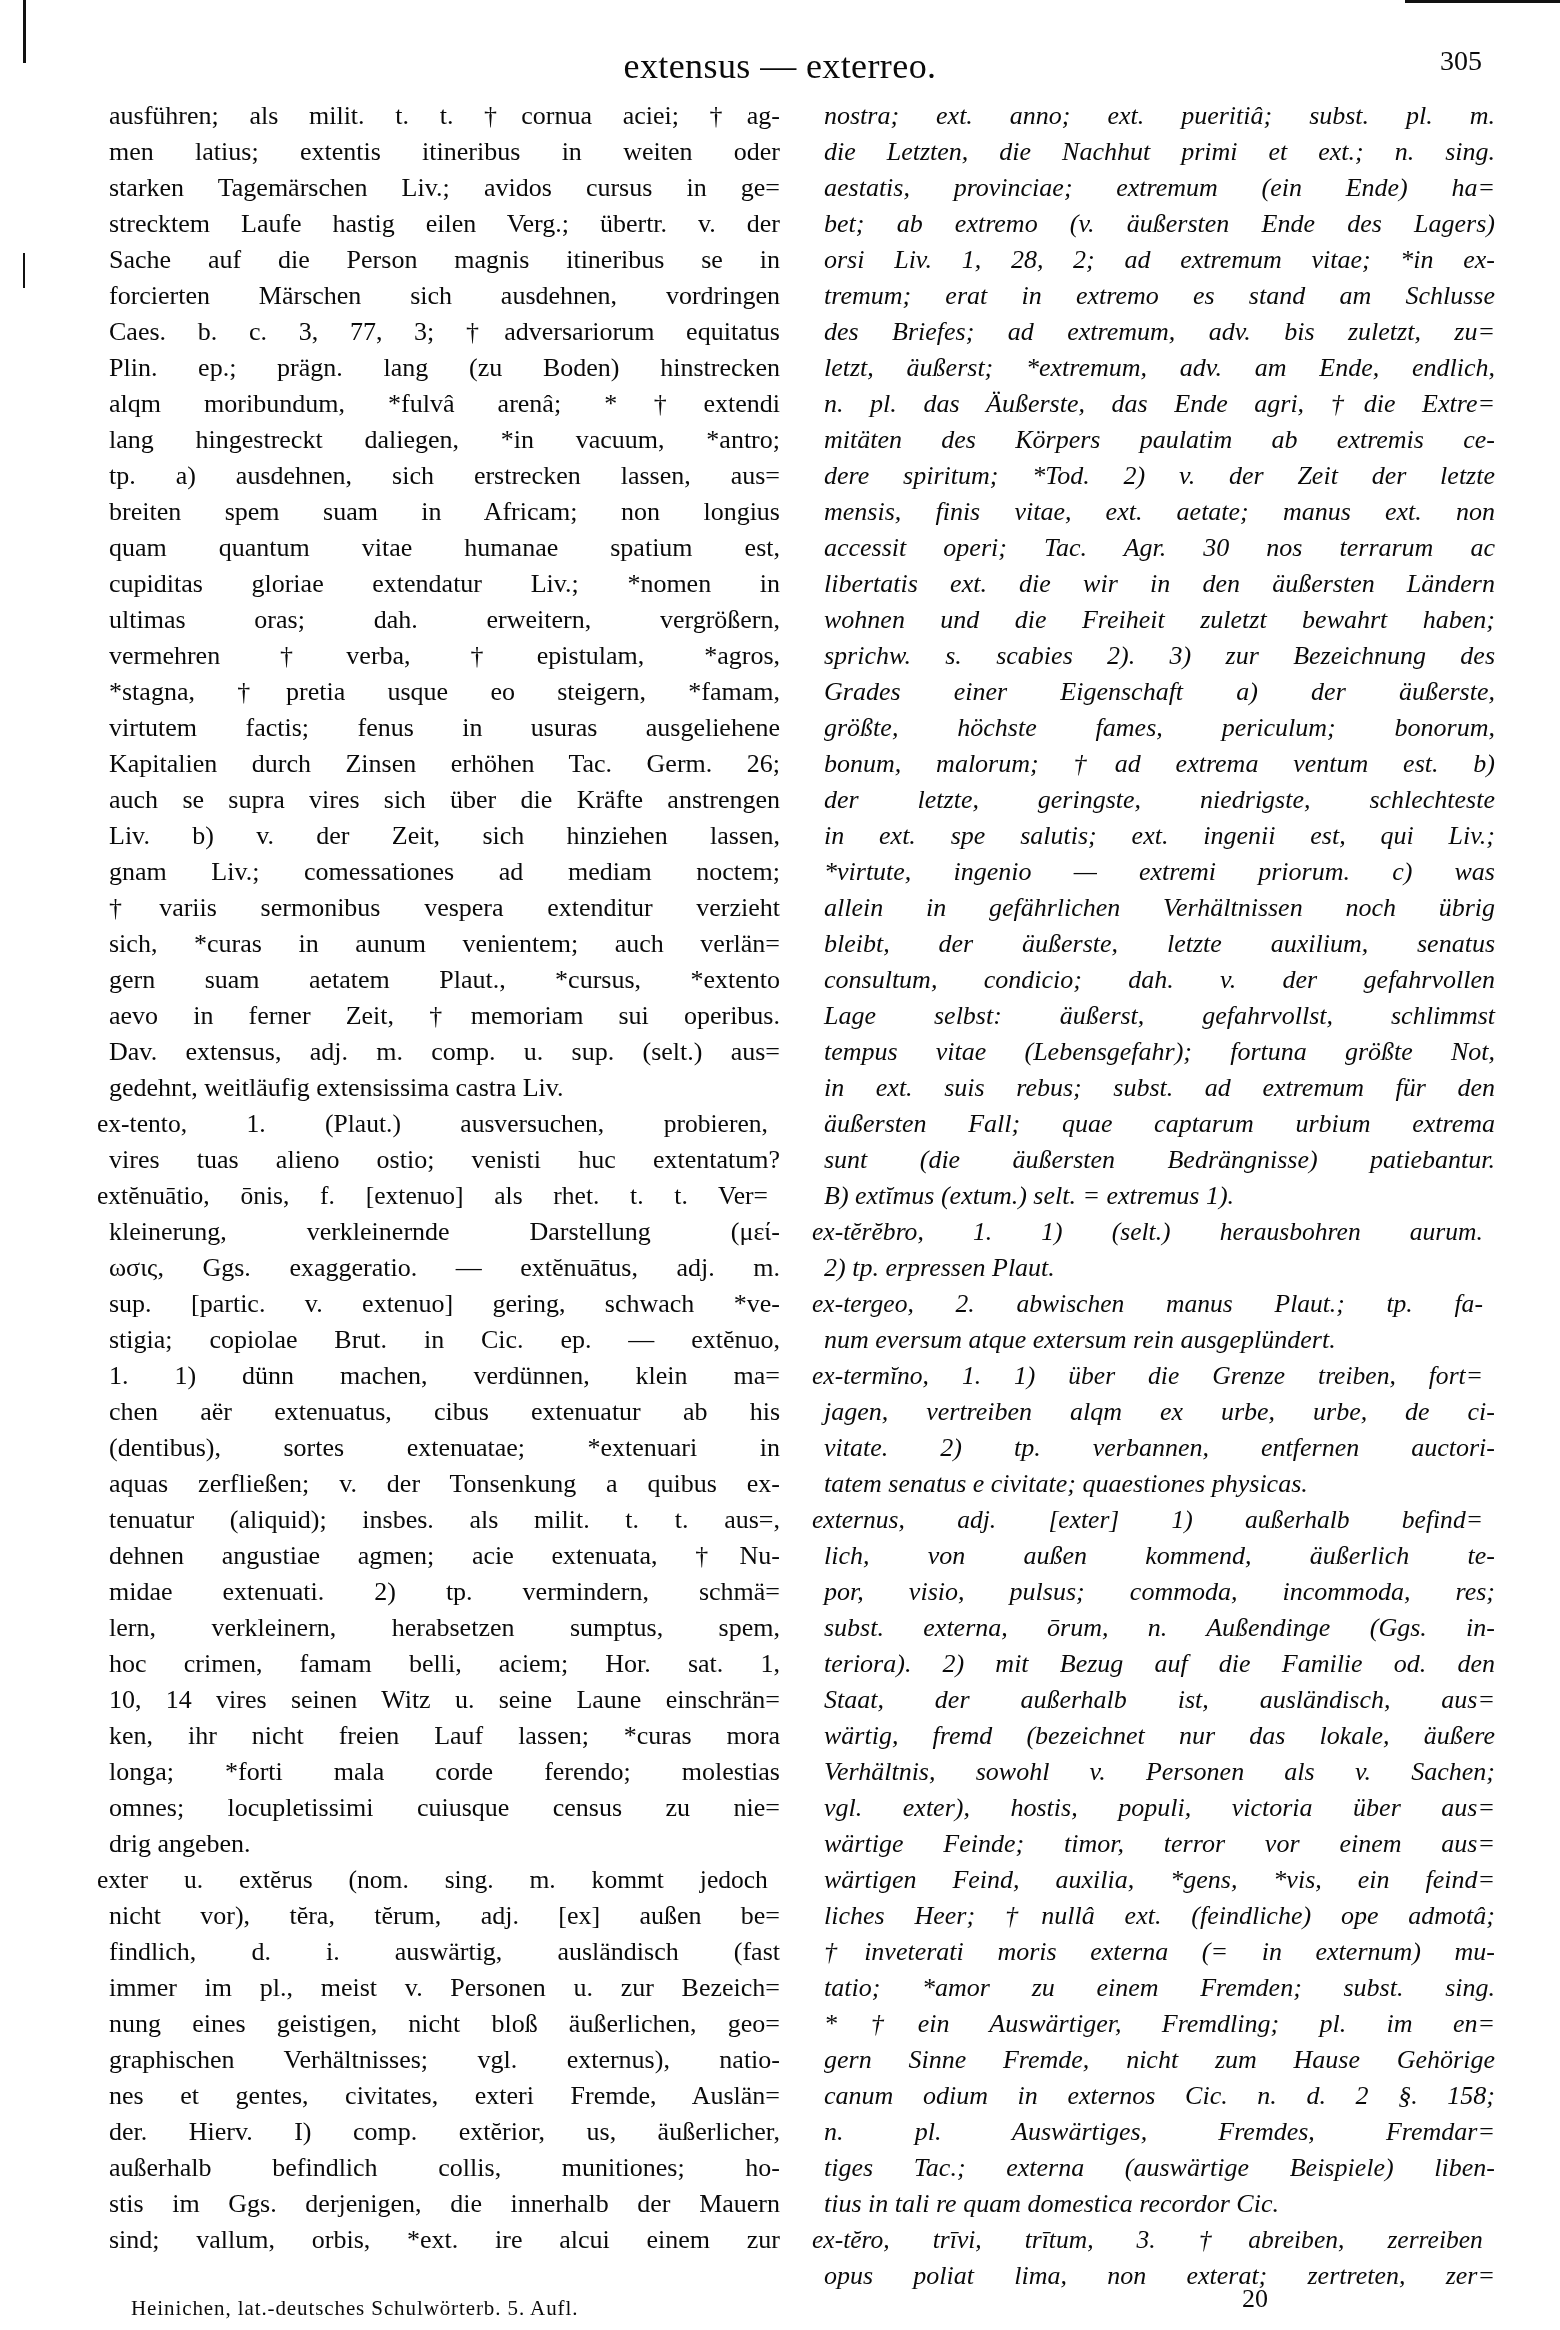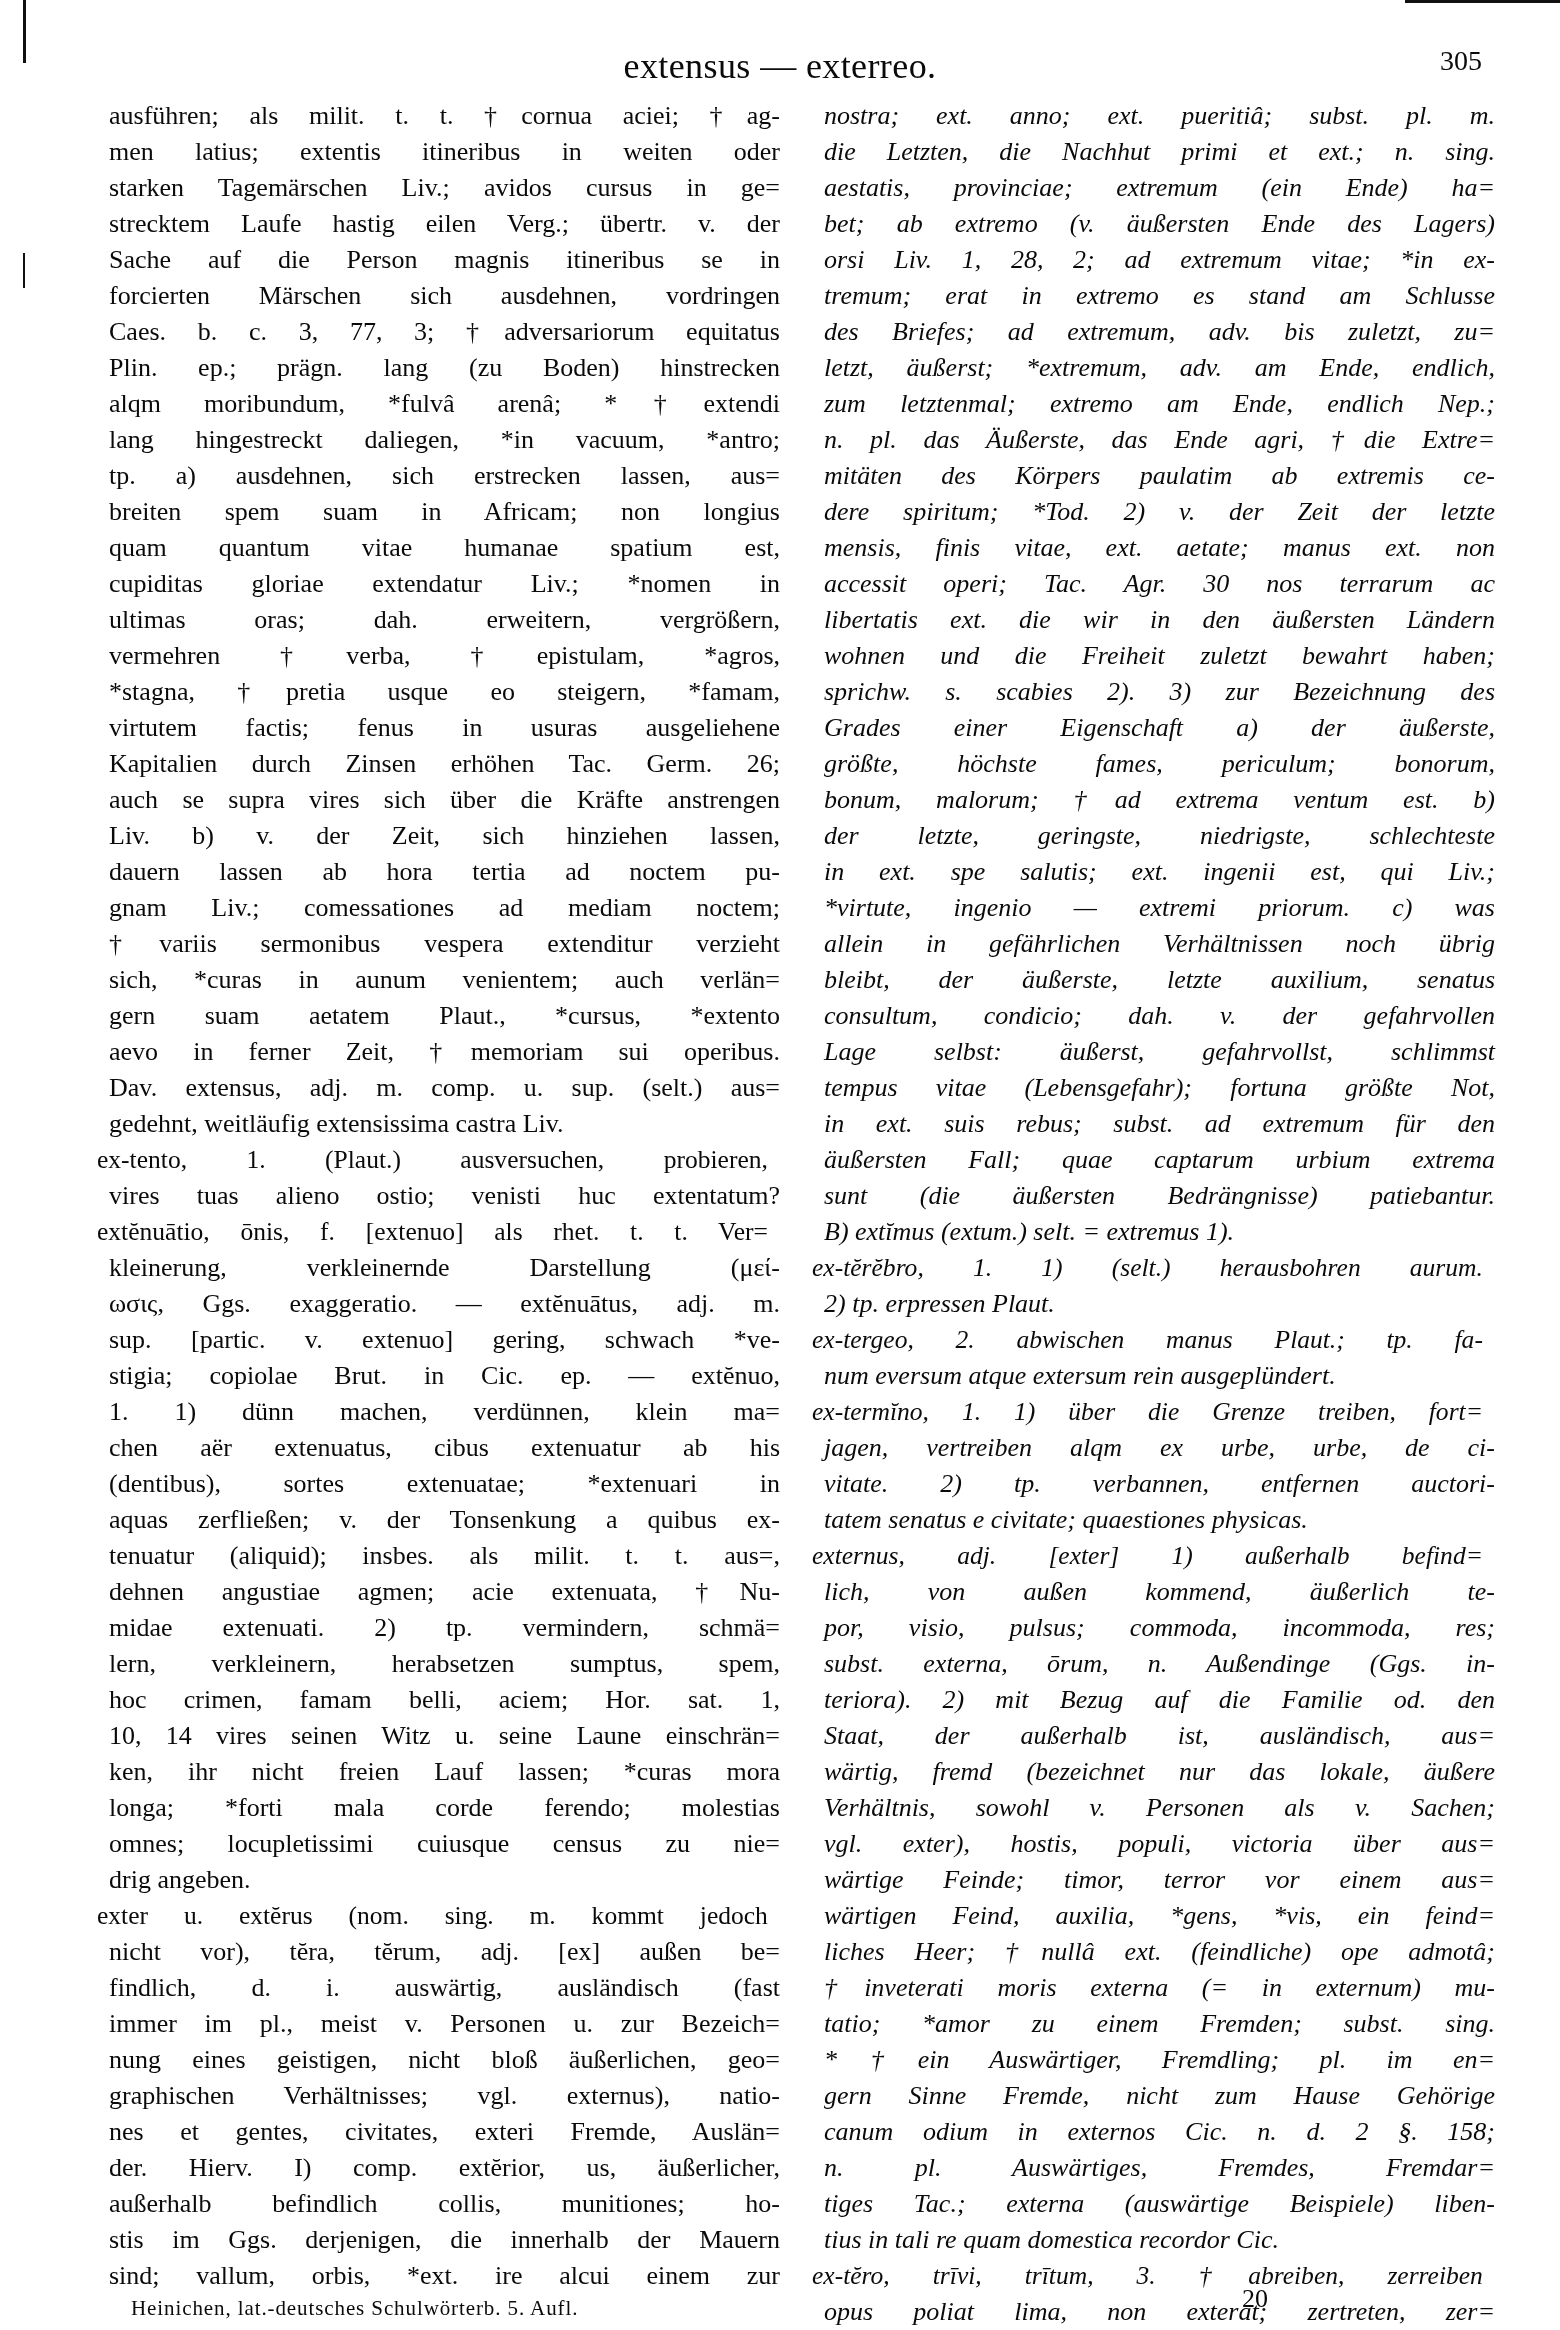--- a/index.html
+++ b/index.html
@@ -49,21 +49,20 @@
     <div class="line">breiten spem suam in Africam; non longius</div>
     <div class="line">quam quantum vitae humanae spatium est,</div>
     <div class="line">cupiditas gloriae extendatur Liv.; *nomen in</div>
     <div class="line">ultimas oras; dah. erweitern, vergrößern,</div>
     <div class="line">vermehren †verba, †epistulam, *agros,</div>
     <div class="line">*stagna, †pretia usque eo steigern, *famam,</div>
     <div class="line">virtutem factis; fenus in usuras ausgeliehene</div>
     <div class="line">Kapitalien durch Zinsen erhöhen Tac. Germ. 26;</div>
     <div class="line">auch se supra vires sich über die Kräfte anstrengen</div>
     <div class="line">Liv.  b) v. der Zeit, sich hinziehen lassen,</div>
-    <div class="line">dauern lassen ab hora tertia ad noctem pu-</div>
     <div class="line">gnam Liv.; comessationes ad mediam noctem;</div>
     <div class="line">†variis sermonibus vespera extenditur verzieht</div>
     <div class="line">sich, *curas in aunum venientem; auch verlän=</div>
     <div class="line">gern suam aetatem Plaut., *cursus, *extento</div>
     <div class="line">aevo in ferner Zeit, †memoriam sui operibus.</div>
     <div class="line">Dav. extensus, adj. m. comp. u. sup. (selt.) aus=</div>
     <div class="line last">gedehnt, weitläufig extensissima castra Liv.</div>
     <div class="line hang" style="transform: scaleX(0.982);">ex-tento, 1. (Plaut.) ausversuchen, probieren,</div>
     <div class="line">vires tuas alieno ostio; venisti huc extentatum?</div>
     <div class="line hang" style="transform: scaleX(0.982);">extĕnuātio, ōnis, f. [extenuo] als rhet. t. t. Ver=</div>
@@ -99,21 +98,20 @@
   </div>
 <div class="column col-right" id="col-right">
     <div class="line">nostra; ext. anno; ext. pueritiâ; subst. pl. m.</div>
     <div class="line">die Letzten, die Nachhut primi et ext.; n. sing.</div>
     <div class="line">aestatis, provinciae; extremum (ein Ende) ha=</div>
     <div class="line">bet; ab extremo (v. äußersten Ende des Lagers)</div>
     <div class="line">orsi Liv. 1, 28, 2; ad extremum vitae; *in ex-</div>
     <div class="line">tremum; erat in extremo es stand am Schlusse</div>
     <div class="line">des Briefes; ad extremum, adv. bis zuletzt, zu=</div>
     <div class="line">letzt, äußerst; *extremum, adv. am Ende, endlich,</div>
-    <div class="line">zum letztenmal; extremo am Ende, endlich Nep.;</div>
     <div class="line">n. pl. das Äußerste, das Ende agri, †die Extre=</div>
     <div class="line">mitäten des Körpers paulatim ab extremis ce-</div>
     <div class="line">dere spiritum; *Tod.  2) v. der Zeit der letzte</div>
     <div class="line">mensis, finis vitae, ext. aetate; manus ext. non</div>
     <div class="line">accessit operi; Tac. Agr. 30 nos terrarum ac</div>
     <div class="line">libertatis ext. die wir in den äußersten Ländern</div>
     <div class="line">wohnen und die Freiheit zuletzt bewahrt haben;</div>
     <div class="line">sprichw. s. scabies 2).  3) zur Bezeichnung des</div>
     <div class="line">Grades einer Eigenschaft a) der äußerste,</div>
     <div class="line">größte, höchste fames, periculum; bonorum,</div>

